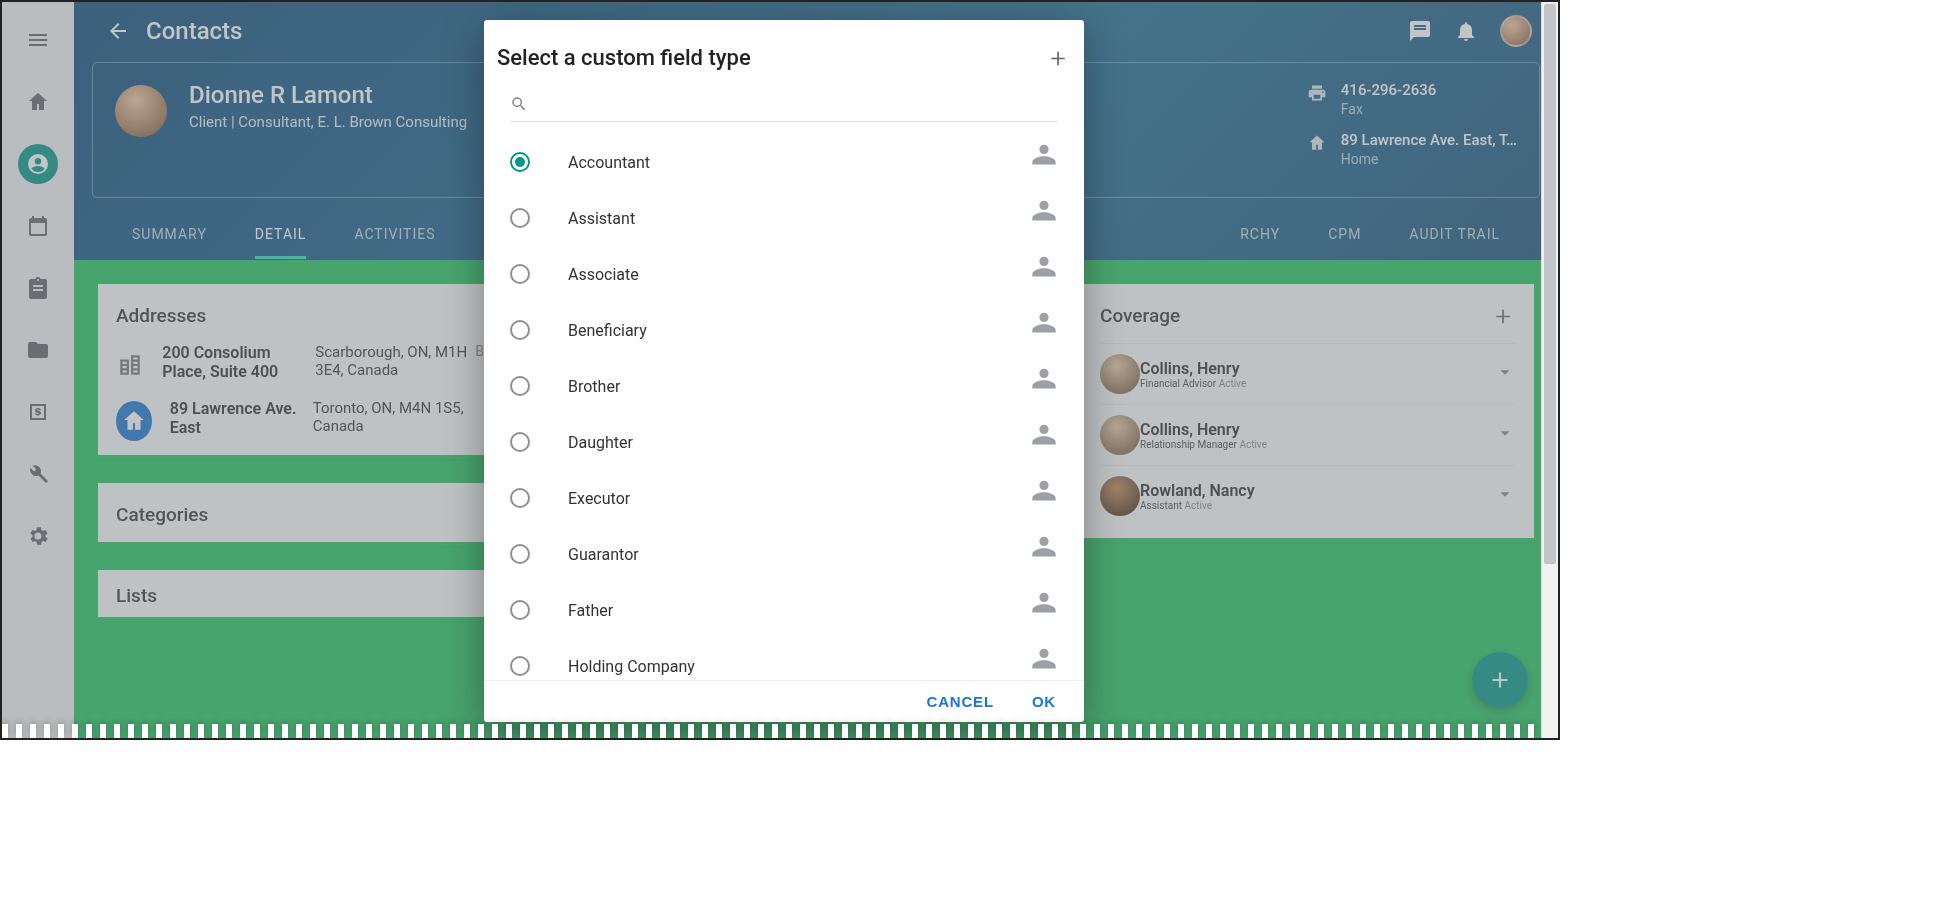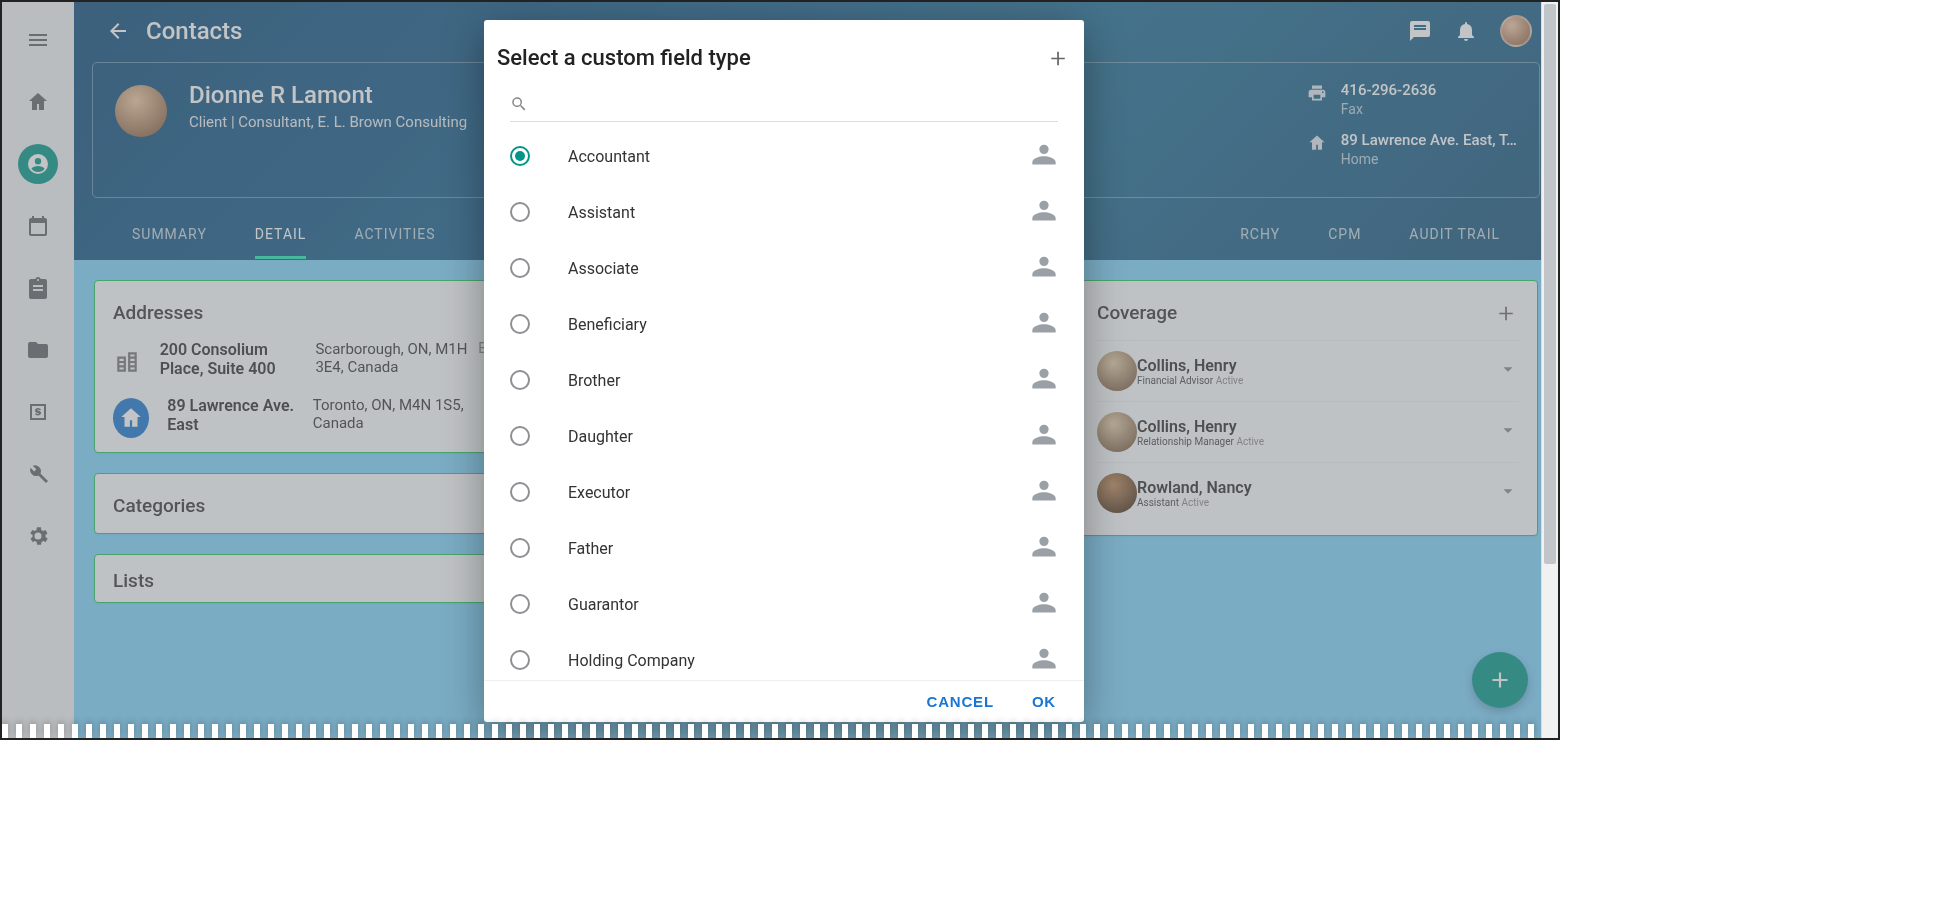--- a/index.html
+++ b/index.html
@@ -35,21 +35,21 @@
     cursor: pointer;
   }
   .nav-icon-btn.active { background: #009688; }
   .nav-icon-btn.active svg { fill: #fff; }
   .nav-icon-btn svg { width: 24px; height: 24px; fill: #5f6368; }
 
   
   .main {
     position: absolute;
     left: 72px; right: 0; top: 0; bottom: 0;
-    background: #7dd3fc;
+    background: #22c55e;
     overflow: hidden;
   }
   .hero {
     position: relative;
     height: 258px;
     background: linear-gradient(135deg, #0b4a7a 0%, #155e8c 40%, #1b6b93 60%, #14527a 100%);
     color: #fff;
     padding: 0 18px;
   }
   .hero-top {
@@ -109,21 +109,21 @@
     position: absolute;
     top: 258px; left:0; right:0; bottom:0;
     padding: 20px;
     display: grid;
     grid-template-columns: 460px 1fr 460px;
     gap: 20px;
     overflow: hidden;
   }
   .card {
     background: #fafbfc;
-    border: 1px solid #22c55e;
+    border: 4px solid #22c55e;
     border-radius: 4px;
     box-shadow: 0 1px 2px rgba(0,0,0,.05);
   }
   .card-hdr {
     display:flex; align-items:center; justify-content:space-between;
     padding: 14px 18px 10px;
   }
   .card-hdr h3 { font-size: 19px; font-weight: 500; color:#333;}
   .add-plus { font-size: 26px; color:#666; cursor:pointer; }
   .addr { display:flex; gap:18px; padding: 0 18px 14px; }
@@ -198,21 +198,21 @@
   }
   .dlg-search svg { width:18px; height:18px; fill:#888;}
   .dlg-search input { border:none; outline:none; font-size:15px; flex:1;}
   .dlg-body {
     flex:1;
     overflow-y: auto;
     padding: 6px 0 0;
     position:relative;
   }
   .opt-row {
-    display:flex; align-items:center;
+    display:flex; align-items:flex-end;
     padding: 12px 26px;
     cursor:pointer;
   }
   .radio {
     width:20px; height:20px; border-radius:50%;
     border: 2px solid #8c8f93;
     display:flex; align-items:center; justify-content:center;
     flex-shrink:0;
   }
   .radio.sel { border-color: #009688; }
@@ -519,28 +519,28 @@
       </div>
       <div class="opt-row">
         <div class="radio"></div>
         <div class="opt-label">Executor</div>
         <div class="opt-icn"><svg viewBox="0 0 24 24">
             <path d="M12 12a4 4 0 100-8 4 4 0 000 8zm0 2c-3.3 0-10 1.7-10 5v2h20v-2c0-3.3-6.7-5-10-5z"></path>
           </svg></div>
       </div>
       <div class="opt-row">
         <div class="radio"></div>
+        <div class="opt-label">Guarantor</div>
+        <div class="opt-icn"><svg viewBox="0 0 24 24">
+            <path d="M12 12a4 4 0 100-8 4 4 0 000 8zm0 2c-3.3 0-10 1.7-10 5v2h20v-2c0-3.3-6.7-5-10-5z"></path>
+          </svg></div>
+      </div>
+      <div class="opt-row">
+        <div class="radio"></div>
         <div class="opt-label">Father</div>
-        <div class="opt-icn"><svg viewBox="0 0 24 24">
-            <path d="M12 12a4 4 0 100-8 4 4 0 000 8zm0 2c-3.3 0-10 1.7-10 5v2h20v-2c0-3.3-6.7-5-10-5z"></path>
-          </svg></div>
-      </div>
-      <div class="opt-row">
-        <div class="radio"></div>
-        <div class="opt-label">Guarantor</div>
         <div class="opt-icn"><svg viewBox="0 0 24 24">
             <path d="M12 12a4 4 0 100-8 4 4 0 000 8zm0 2c-3.3 0-10 1.7-10 5v2h20v-2c0-3.3-6.7-5-10-5z"></path>
           </svg></div>
       </div>
       <div class="opt-row">
         <div class="radio"></div>
         <div class="opt-label">Holding Company</div>
         <div class="opt-icn"><svg viewBox="0 0 24 24">
             <path d="M12 12a4 4 0 100-8 4 4 0 000 8zm0 2c-3.3 0-10 1.7-10 5v2h20v-2c0-3.3-6.7-5-10-5z"></path>
           </svg></div>

